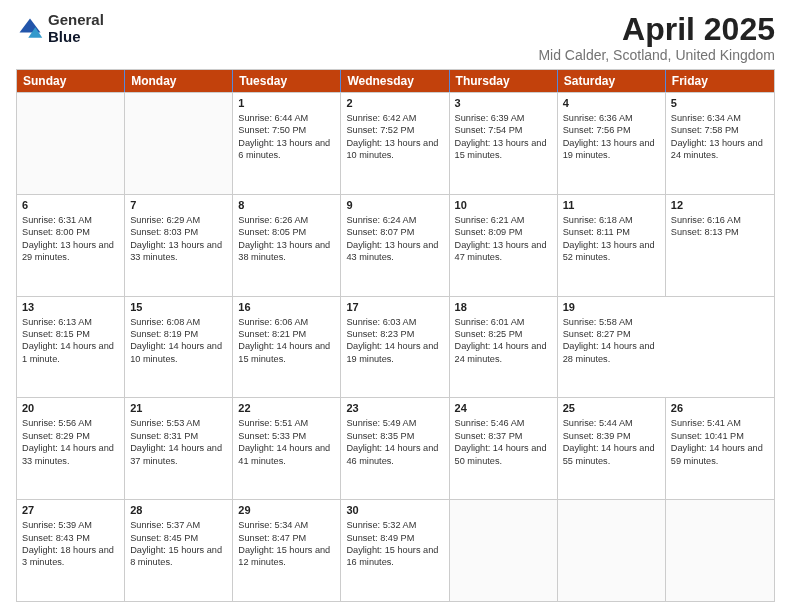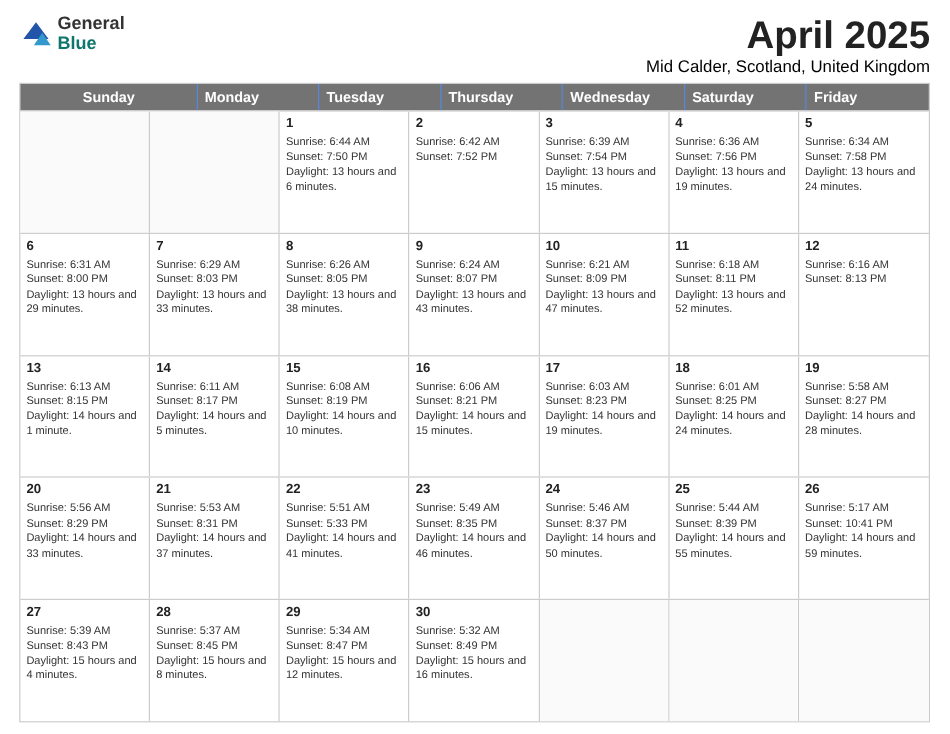--- a/index.html
+++ b/index.html
@@ -34,50 +34,49 @@
       line-height: 1.1;
     }
     .logo-general {
       font-size: 15px;
       font-weight: bold;
       color: #333;
     }
     .logo-blue {
       font-size: 15px;
       font-weight: bold;
-      color: #0f766e;
+      color: #0f172a;
     }
     .logo-icon {
       width: 28px;
       height: 28px;
     }
     .title-block {
       text-align: right;
     }
     .title-month {
       font-size: 32px;
       font-weight: bold;
       color: #222;
       line-height: 1.1;
     }
     .title-location {
       font-size: 14px;
-      color: #000000;
+      color: #737373;
     }
     .calendar {
       flex: 1;
       display: flex;
       flex-direction: column;
       border: 1px solid #ccc;
     }
     .cal-header-row {
       display: grid;
       grid-template-columns: repeat(7, 1fr);
-      background: #737373;
-      padding-left: 46px;
+      background: #c2410c;
     }
     .cal-header-cell {
       color: #fff;
       font-size: 12px;
       font-weight: bold;
       padding: 4px 6px;
       text-align: left;
       border-right: 1px solid #5588dd;
     }
     .cal-header-cell:last-child { border-right: none; }
@@ -129,64 +128,63 @@
       <div class="title-month">April 2025</div>
       <div class="title-location">Mid Calder, Scotland, United Kingdom</div>
     </div>
   </div>
 
   <div class="calendar">
     <div class="cal-header-row">
     <div class="cal-header-cell">Sunday</div>
         <div class="cal-header-cell">Monday</div>
         <div class="cal-header-cell">Tuesday</div>
+        <div class="cal-header-cell">Wednesday</div>
         <div class="cal-header-cell">Thursday</div>
-        <div class="cal-header-cell">Wednesday</div>
         <div class="cal-header-cell">Saturday</div>
         <div class="cal-header-cell">Friday</div>
       </div>
     <div class="cal-body">
     <div class="cal-row">
           <div class="cal-cell empty"></div>
           <div class="cal-cell empty"></div>
           <div class="cal-cell"><span class="day-num">1</span><span>Sunrise: 6:44 AM</span><br><span>Sunset: 7:50 PM</span><br><span>Daylight: 13 hours and 6 minutes.</span></div>
-          <div class="cal-cell"><span class="day-num">2</span><span>Sunrise: 6:42 AM</span><br><span>Sunset: 7:52 PM</span><br></div>
+          <div class="cal-cell"><span class="day-num">2</span><span>Sunrise: 6:42 AM</span><br><span>Sunset: 7:52 PM</span><br><span>Daylight: 13 hours and 10 minutes.</span></div>
           <div class="cal-cell"><span class="day-num">3</span><span>Sunrise: 6:39 AM</span><br><span>Sunset: 7:54 PM</span><br><span>Daylight: 13 hours and 15 minutes.</span></div>
           <div class="cal-cell"><span class="day-num">4</span><span>Sunrise: 6:36 AM</span><br><span>Sunset: 7:56 PM</span><br><span>Daylight: 13 hours and 19 minutes.</span></div>
           <div class="cal-cell"><span class="day-num">5</span><span>Sunrise: 6:34 AM</span><br><span>Sunset: 7:58 PM</span><br><span>Daylight: 13 hours and 24 minutes.</span></div>
         </div>
         <div class="cal-row">
           <div class="cal-cell"><span class="day-num">6</span><span>Sunrise: 6:31 AM</span><br><span>Sunset: 8:00 PM</span><br><span>Daylight: 13 hours and 29 minutes.</span></div>
           <div class="cal-cell"><span class="day-num">7</span><span>Sunrise: 6:29 AM</span><br><span>Sunset: 8:03 PM</span><br><span>Daylight: 13 hours and 33 minutes.</span></div>
           <div class="cal-cell"><span class="day-num">8</span><span>Sunrise: 6:26 AM</span><br><span>Sunset: 8:05 PM</span><br><span>Daylight: 13 hours and 38 minutes.</span></div>
           <div class="cal-cell"><span class="day-num">9</span><span>Sunrise: 6:24 AM</span><br><span>Sunset: 8:07 PM</span><br><span>Daylight: 13 hours and 43 minutes.</span></div>
           <div class="cal-cell"><span class="day-num">10</span><span>Sunrise: 6:21 AM</span><br><span>Sunset: 8:09 PM</span><br><span>Daylight: 13 hours and 47 minutes.</span></div>
           <div class="cal-cell"><span class="day-num">11</span><span>Sunrise: 6:18 AM</span><br><span>Sunset: 8:11 PM</span><br><span>Daylight: 13 hours and 52 minutes.</span></div>
           <div class="cal-cell"><span class="day-num">12</span><span>Sunrise: 6:16 AM</span><br><span>Sunset: 8:13 PM</span><br></div>
         </div>
         <div class="cal-row">
           <div class="cal-cell"><span class="day-num">13</span><span>Sunrise: 6:13 AM</span><br><span>Sunset: 8:15 PM</span><br><span>Daylight: 14 hours and 1 minute.</span></div>
-          <div class="cal-cell"><span class="day-num">14</span><span>Sunrise: 6:11 AM</span><br><span>Sunset: 8:17 PM</span><br><span>Daylight: 14 hours and 5 minutes.</span></div>
           <div class="cal-cell"><span class="day-num">15</span><span>Sunrise: 6:08 AM</span><br><span>Sunset: 8:19 PM</span><br><span>Daylight: 14 hours and 10 minutes.</span></div>
           <div class="cal-cell"><span class="day-num">16</span><span>Sunrise: 6:06 AM</span><br><span>Sunset: 8:21 PM</span><br><span>Daylight: 14 hours and 15 minutes.</span></div>
           <div class="cal-cell"><span class="day-num">17</span><span>Sunrise: 6:03 AM</span><br><span>Sunset: 8:23 PM</span><br><span>Daylight: 14 hours and 19 minutes.</span></div>
           <div class="cal-cell"><span class="day-num">18</span><span>Sunrise: 6:01 AM</span><br><span>Sunset: 8:25 PM</span><br><span>Daylight: 14 hours and 24 minutes.</span></div>
           <div class="cal-cell"><span class="day-num">19</span><span>Sunrise: 5:58 AM</span><br><span>Sunset: 8:27 PM</span><br><span>Daylight: 14 hours and 28 minutes.</span></div>
         </div>
         <div class="cal-row">
           <div class="cal-cell"><span class="day-num">20</span><span>Sunrise: 5:56 AM</span><br><span>Sunset: 8:29 PM</span><br><span>Daylight: 14 hours and 33 minutes.</span></div>
           <div class="cal-cell"><span class="day-num">21</span><span>Sunrise: 5:53 AM</span><br><span>Sunset: 8:31 PM</span><br><span>Daylight: 14 hours and 37 minutes.</span></div>
           <div class="cal-cell"><span class="day-num">22</span><span>Sunrise: 5:51 AM</span><br><span>Sunset: 5:33 PM</span><br><span>Daylight: 14 hours and 41 minutes.</span></div>
           <div class="cal-cell"><span class="day-num">23</span><span>Sunrise: 5:49 AM</span><br><span>Sunset: 8:35 PM</span><br><span>Daylight: 14 hours and 46 minutes.</span></div>
           <div class="cal-cell"><span class="day-num">24</span><span>Sunrise: 5:46 AM</span><br><span>Sunset: 8:37 PM</span><br><span>Daylight: 14 hours and 50 minutes.</span></div>
           <div class="cal-cell"><span class="day-num">25</span><span>Sunrise: 5:44 AM</span><br><span>Sunset: 8:39 PM</span><br><span>Daylight: 14 hours and 55 minutes.</span></div>
-          <div class="cal-cell"><span class="day-num">26</span><span>Sunrise: 5:17 AM</span><br><span>Sunset: 10:41 PM</span><br><span>Daylight: 14 hours and 59 minutes.</span></div>
+          <div class="cal-cell"><span class="day-num">26</span><span>Sunrise: 5:41 AM</span><br><span>Sunset: 10:41 PM</span><br><span>Daylight: 14 hours and 59 minutes.</span></div>
         </div>
         <div class="cal-row">
-          <div class="cal-cell"><span class="day-num">27</span><span>Sunrise: 5:39 AM</span><br><span>Sunset: 8:43 PM</span><br><span>Daylight: 15 hours and 4 minutes.</span></div>
+          <div class="cal-cell"><span class="day-num">27</span><span>Sunrise: 5:39 AM</span><br><span>Sunset: 8:43 PM</span><br><span>Daylight: 18 hours and 3 minutes.</span></div>
           <div class="cal-cell"><span class="day-num">28</span><span>Sunrise: 5:37 AM</span><br><span>Sunset: 8:45 PM</span><br><span>Daylight: 15 hours and 8 minutes.</span></div>
           <div class="cal-cell"><span class="day-num">29</span><span>Sunrise: 5:34 AM</span><br><span>Sunset: 8:47 PM</span><br><span>Daylight: 15 hours and 12 minutes.</span></div>
           <div class="cal-cell"><span class="day-num">30</span><span>Sunrise: 5:32 AM</span><br><span>Sunset: 8:49 PM</span><br><span>Daylight: 15 hours and 16 minutes.</span></div>
           <div class="cal-cell empty"></div>
           <div class="cal-cell empty"></div>
           <div class="cal-cell empty"></div>
         </div>
       </div>
   </div>
 </div>

